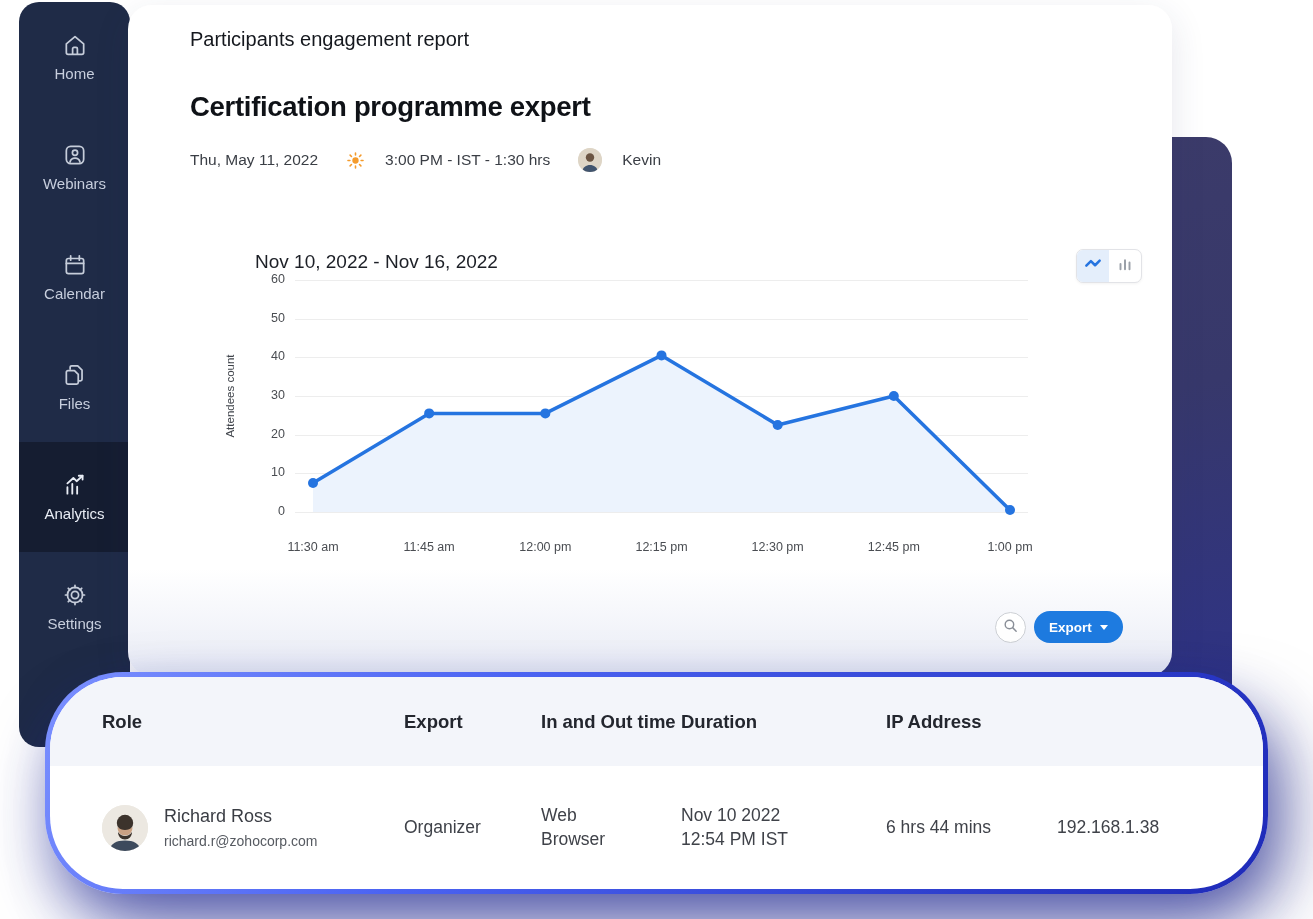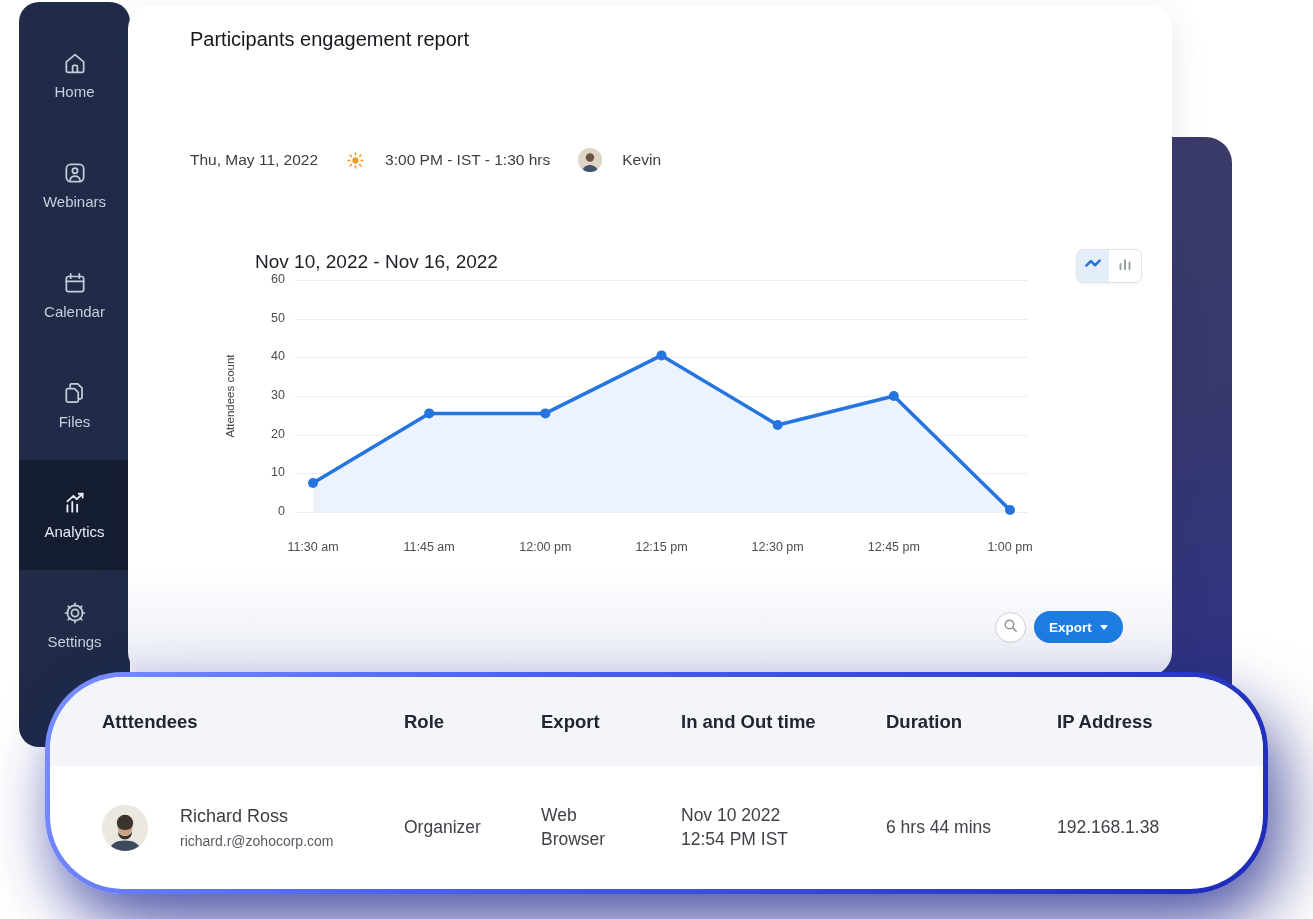--- a/index.html
+++ b/index.html
@@ -7,21 +7,21 @@
     font-family:"Liberation Sans","DejaVu Sans",sans-serif; }
 
   
   .bg-purple { position:absolute; left:660px; top:137px; width:572px; height:680px;
     border-radius:26px; z-index:0;
     background:linear-gradient(168deg,#3d3c69 0%,#37386b 45%,#2b3190 100%); }
 
   
   .sidebar { position:absolute; left:19px; top:2px; width:111px; height:745px;
     background:#1f2b47; border-radius:20px; z-index:1;
-    display:flex; flex-direction:column; padding-top:18px; }
+    display:flex; flex-direction:column; padding-top:0; }
   .nav-item { width:100%; height:110px; display:flex; flex-direction:column;
     align-items:center; justify-content:center; cursor:pointer; }
   .nav-item.active { background:#151d31; }
   .nav-item svg { display:block; }
   .nav-label { margin-top:7px; font-size:15px; color:#c7cedd; }
   .nav-item.active .nav-label { color:#e9edf5; }
 
   
   .main-card { position:absolute; left:128px; top:5px; width:1044px; height:671px;
     border-radius:24px; z-index:2;
@@ -68,21 +68,21 @@
   .table-wrap { position:absolute; left:45px; top:672px; width:1223px; height:222px;
     border-radius:78px; z-index:3;
     background:linear-gradient(120deg,#7b90ff 0%,#4b63f2 35%,#1e2ab8 100%);
     box-shadow:0 32px 60px -8px rgba(25,35,150,0.55), 30px 30px 70px -12px rgba(18,24,120,0.5); }
   .table-inner { position:absolute; left:5px; top:5px; right:5px; bottom:5px;
     border-radius:73px; background:#fff; overflow:hidden; }
   .tgrid { display:grid; grid-template-columns:302px 137px 140px 205px 171px 1fr;
     align-items:center; padding-left:52px; }
   .thead { height:89px; background:#f3f5fa; font-size:18.5px; font-weight:700; color:#23262e; }
   .trow  { height:123px; font-size:17.5px; color:#3f4249; line-height:1.35; }
-  .att-cell { display:flex; align-items:center; gap:32px; }
+  .att-cell { display:flex; align-items:center; gap:16px; }
   .avatar-lg { width:46px; height:46px; border-radius:50%; overflow:hidden; background:#eceae4; flex:none; }
   .att-name { font-size:18px; color:#3a3d44; }
   .att-mail { font-size:14px; color:#565a61; margin-top:4px; }
 </style>
 </head>
 <body>
 
 <div class="bg-purple"></div>
 
 <nav class="sidebar">
@@ -147,20 +147,21 @@
         <path d="M12 3.2 v2 M12 18.8 v2 M3.2 12 h2 M18.8 12 h2 M5.8 5.8 l1.5 1.5 M16.7 16.7 l1.5 1.5 M5.8 18.2 l1.5 -1.5 M16.7 7.3 l1.5 -1.5"></path>
       </svg>
     </span>
     <span class="nav-label">Settings</span>
   </div>
 </nav>
 
 <section class="main-card">
 
   <div class="report-label">Participants engagement report</div>
+  <h1 class="page-title">Certification programme expert</h1>
 
   <div class="meta">
     <span>Thu, May 11, 2022</span>
     <span class="gap"></span>
     <span class="grp">
       <span style="display:flex;">
         <svg width="19" height="19" viewBox="0 0 24 24" fill="none" stroke="#f49b2c" stroke-width="2" stroke-linecap="round">
           <circle cx="12" cy="12" r="4" fill="#f49b2c" stroke="none"></circle>
           <path d="M12 2.5 v2.4 M12 19.1 v2.4 M2.5 12 h2.4 M19.1 12 h2.4 M5.2 5.2 l1.7 1.7 M17.1 17.1 l1.7 1.7 M5.2 18.8 l1.7 -1.7 M17.1 6.9 l1.7 -1.7"></path>
         </svg>
@@ -253,21 +254,20 @@
   <button class="export-btn">
     <span>Export</span>
     <span class="caret"></span>
   </button>
 </section>
 
 <section class="table-wrap">
   <div class="table-inner">
 
     <div class="tgrid thead">
-      <span>Atttendees</span>
       <span>Role</span>
       <span>Export</span>
       <span>In and Out time</span>
       <span>Duration</span>
       <span>IP Address</span>
     </div>
 
     <div class="tgrid trow">
       <span class="att-cell">
         <span class="avatar-lg">

